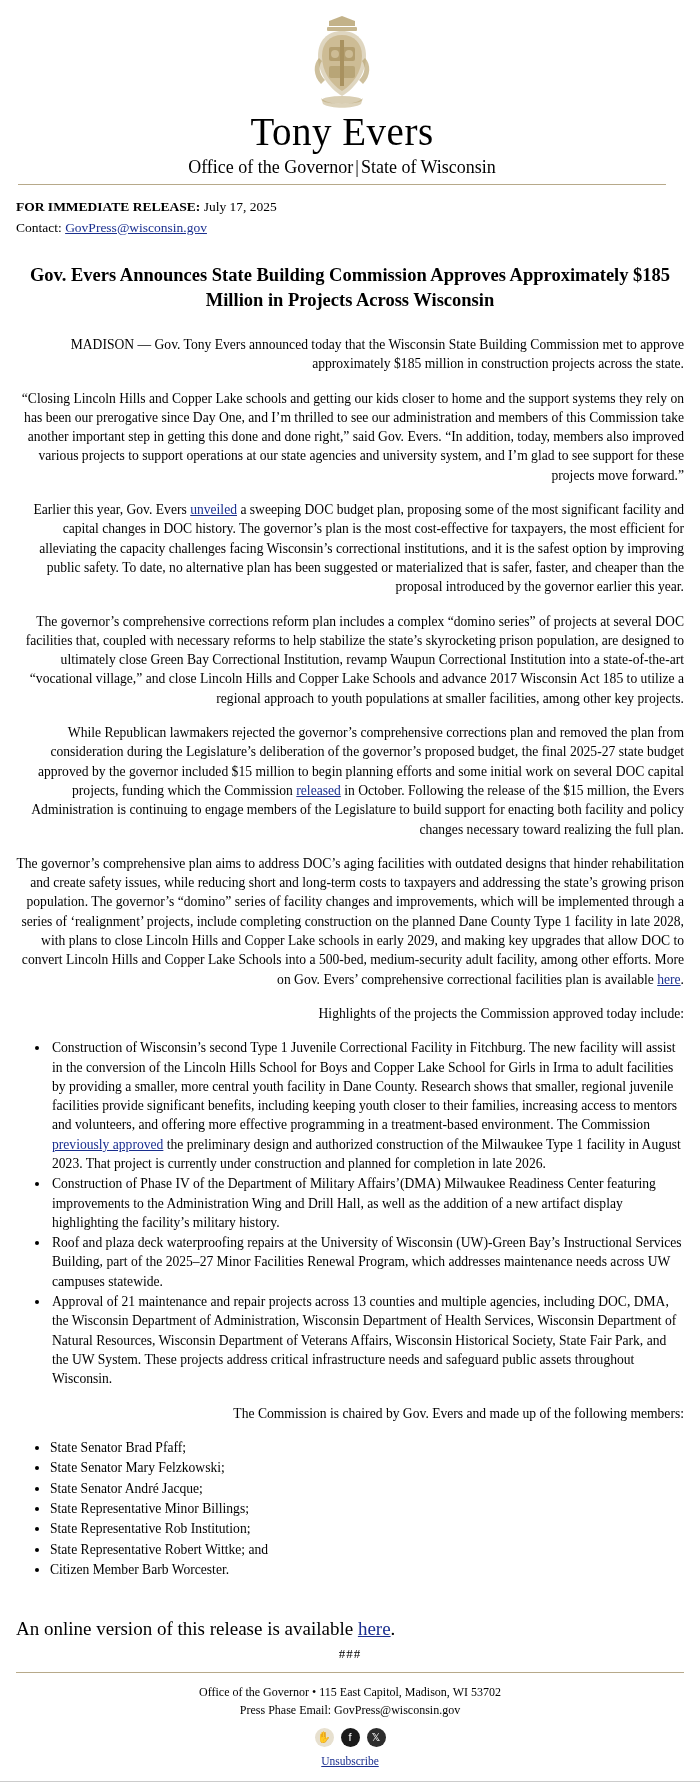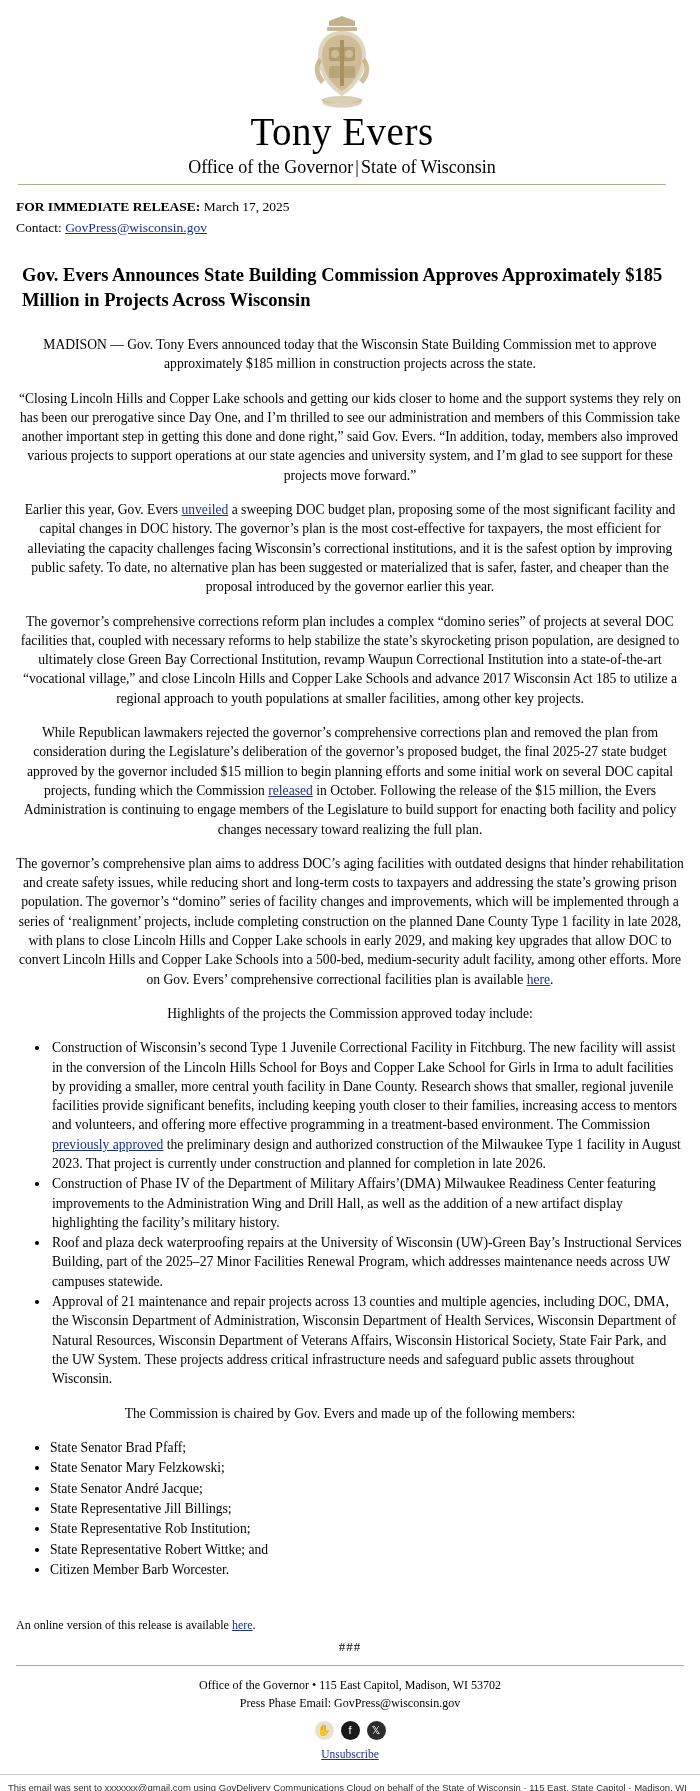--- a/index.html
+++ b/index.html
@@ -63,52 +63,53 @@
     margin-top: 12px;
   }
   .meta .label { font-weight: bold; }
   a {
     color: #1a2f8f;
     text-decoration: underline;
   }
   .contact-line { margin-top: 1px; }
   
   h1.headline {
+    text-align: center;
     font-size: 18.5px;
     line-height: 1.35;
     font-weight: bold;
     margin: 26px 6px 22px 6px;
     font-family: "Liberation Serif", serif;
   }
   
   p.body {
     font-size: 13.6px;
     line-height: 1.42;
     margin: 0 0 15px 0;
-    text-align: center;
+    text-align: right;
   }
   .lead-dash { white-space: nowrap; }
   ul.bullets {
     margin: 0 0 15px 0;
     padding-left: 34px;
     font-size: 13.6px;
     line-height: 1.42;
   }
   ul.bullets li {
     margin-bottom: 1px;
     padding-left: 2px;
   }
   ul.members {
     margin: 8px 0 15px 0;
     padding-left: 34px;
     font-size: 13.6px;
     line-height: 1.5;
   }
   .spacer-lg { height: 22px; }
-  .online-version { font-size: 12px; margin: 0 0 6px 0; }
+  .online-version { font-size: 19px; margin: 0 0 6px 0; }
   .hashes {
     text-align: center;
     font-size: 13px;
     letter-spacing: 1px;
     margin: 0 0 10px 0;
   }
   .footer-rule {
     border-top: 1px solid #b7a98a;
     margin: 8px 0 0 0;
   }
@@ -192,21 +193,21 @@
       <span>Office of the Governor</span><span class="bar">|</span><span>State of Wisconsin</span>
     </div>
     <div class="rule"></div>
   </div>
 
   <div class="content">
 
     <div class="meta">
       <div>
         <span class="label">FOR IMMEDIATE RELEASE:</span>
-        <span>March 17, 2025</span>
+        <span>July 17, 2025</span>
       </div>
       <div class="contact-line">
         <span>Contact:</span>
         <a href="#">GovPress@wisconsin.gov</a>
       </div>
     </div>
 
     <h1 class="headline">Gov. Evers Announces State Building Commission Approves Approximately $185 Million in Projects Across Wisconsin</h1>
 
     <p class="body">
@@ -245,21 +246,21 @@
         <span>Approval of 21 maintenance and repair projects across 13 counties and multiple agencies, including DOC, DMA, the Wisconsin Department of Administration, Wisconsin Department of Health Services, Wisconsin Department of Natural Resources, Wisconsin Department of Veterans Affairs, Wisconsin Historical Society, State Fair Park, and the UW System. These projects address critical infrastructure needs and safeguard public assets throughout Wisconsin.</span>
       </li>
     </ul>
 
     <p class="body">The Commission is chaired by Gov. Evers and made up of the following members:</p>
 
     <ul class="members">
       <li>State Senator Brad Pfaff;</li>
       <li>State Senator Mary Felzkowski;</li>
       <li>State Senator André Jacque;</li>
-      <li>State Representative Jill Billings;</li>
+      <li>State Representative Minor Billings;</li>
       <li>State Representative Rob Institution;</li>
       <li>State Representative Robert Wittke; and</li>
       <li>Citizen Member Barb Worcester.</li>
     </ul>
 
     <div class="spacer-lg"></div>
 
     <p class="online-version">
       <span>An online version of this release is available </span><a href="#">here</a><span>.</span>
     </p>

